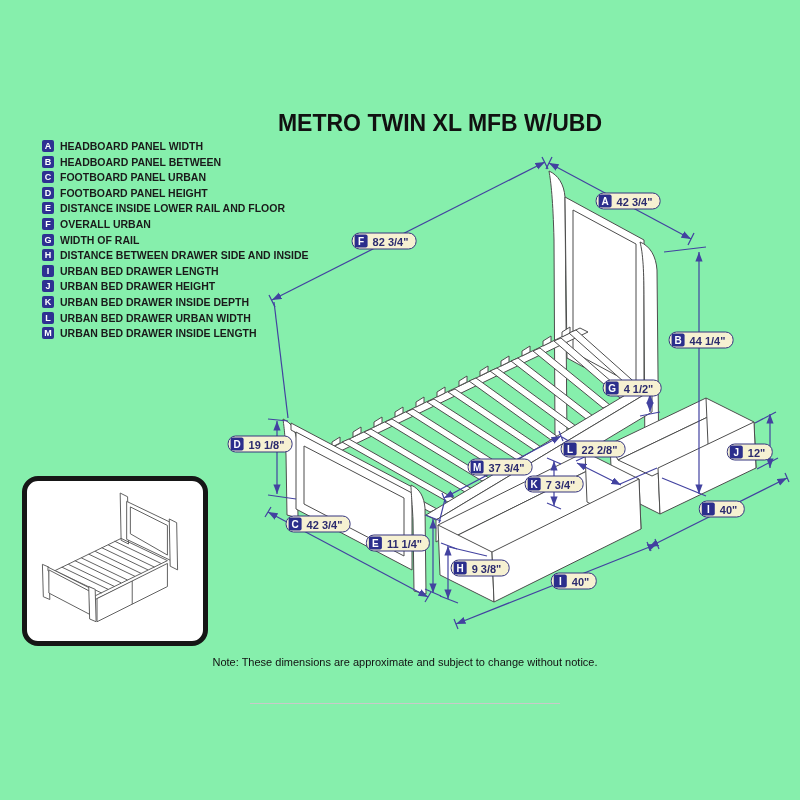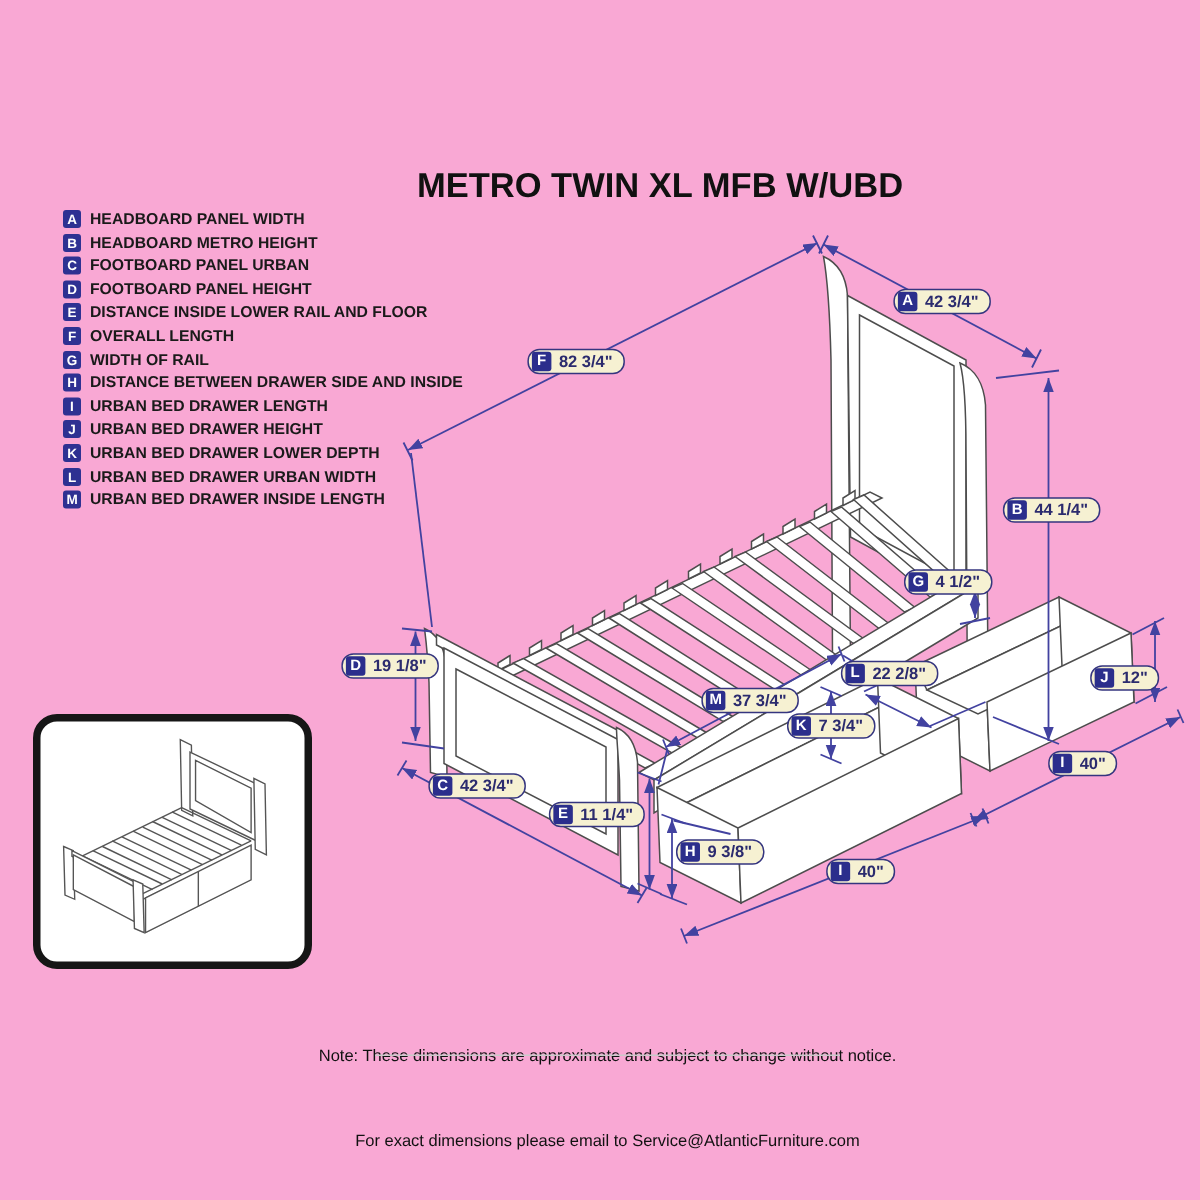--- a/index.html
+++ b/index.html
@@ -1,16 +1,16 @@
 <!DOCTYPE html>
 <html><head>
 <meta charset="utf-8">
 <style>
   html,body{margin:0;padding:0;background:#ffffff;}
-  .page{position:relative;width:800px;height:800px;background:#f9a8d4;overflow:hidden;
+  .page{position:relative;width:800px;height:800px;background:#86efac;overflow:hidden;
         font-family:"Liberation Sans",sans-serif;}
   
   .title{position:absolute;left:200px;top:110px;width:480px;text-align:center;
          font-size:23px;font-weight:bold;color:#111;letter-spacing:0px;}
   
   .legend{position:absolute;left:42px;top:140px;}
   .legend-row{display:flex;align-items:center;margin-bottom:3.6px;height:12px;}
   .legend-chip{width:12px;height:12px;background:#2e3192;color:#fff;font-size:9px;
          font-weight:bold;display:flex;align-items:center;justify-content:center;
          border-radius:2px;margin-right:6px;flex:0 0 12px;}
@@ -24,78 +24,78 @@
   .dim .chip{width:13px;height:13px;background:#2b2e8c;color:#fff;font-size:10px;font-weight:bold;
        display:flex;align-items:center;justify-content:center;border-radius:2px;margin-right:5px;}
   .dim .val{font-size:11px;font-weight:bold;color:#2b2b6e;}
   #dA{left:628px;top:201px;} #dB{left:701px;top:340px;} #dC{left:318px;top:524px;}
   #dD{left:260px;top:444px;} #dE{left:398px;top:543px;} #dF{left:384px;top:241px;}
   #dG{left:632px;top:388px;} #dH{left:480px;top:568px;} #dI1{left:574px;top:581px;}
   #dI2{left:722px;top:509px;} #dJ{left:750px;top:452px;} #dK{left:554px;top:484px;}
   #dL{left:593px;top:449px;} #dM{left:500px;top:467px;}
   
   .note{position:absolute;left:180px;top:655px;width:450px;text-align:center;color:#111;}
-  .note div{font-size:11px;line-height:15px;margin-top:42px;}
+  .note div{font-size:11px;line-height:15px;}
   .note-divider{position:absolute;left:250px;top:703px;width:310px;height:1px;background:#c9c9c9;}
   
   .inset{position:absolute;left:22px;top:476px;width:176px;height:160px;background:#fff;
          border:5px solid #161616;border-radius:16px;}
   .inset svg{position:absolute;left:0;top:0;}
 </style>
 </head>
 <body>
 
 <div class="page">
 
   <div class="title">METRO TWIN XL MFB W/UBD</div>
 
   <div class="legend">
     <div class="legend-row">
         <span class="legend-chip">A</span>
         <span class="legend-label">HEADBOARD PANEL WIDTH</span>
       </div>
     <div class="legend-row">
         <span class="legend-chip">B</span>
-        <span class="legend-label">HEADBOARD METRO HEIGHT</span>
+        <span class="legend-label">HEADBOARD PANEL BETWEEN</span>
       </div>
     <div class="legend-row">
         <span class="legend-chip">C</span>
         <span class="legend-label">FOOTBOARD PANEL URBAN</span>
       </div>
     <div class="legend-row">
         <span class="legend-chip">D</span>
         <span class="legend-label">FOOTBOARD PANEL HEIGHT</span>
       </div>
     <div class="legend-row">
         <span class="legend-chip">E</span>
         <span class="legend-label">DISTANCE INSIDE LOWER RAIL AND FLOOR</span>
       </div>
     <div class="legend-row">
         <span class="legend-chip">F</span>
-        <span class="legend-label">OVERALL LENGTH</span>
+        <span class="legend-label">OVERALL URBAN</span>
       </div>
     <div class="legend-row">
         <span class="legend-chip">G</span>
         <span class="legend-label">WIDTH OF RAIL</span>
       </div>
     <div class="legend-row">
         <span class="legend-chip">H</span>
         <span class="legend-label">DISTANCE BETWEEN DRAWER SIDE AND INSIDE</span>
       </div>
     <div class="legend-row">
         <span class="legend-chip">I</span>
         <span class="legend-label">URBAN BED DRAWER LENGTH</span>
       </div>
     <div class="legend-row">
         <span class="legend-chip">J</span>
         <span class="legend-label">URBAN BED DRAWER HEIGHT</span>
       </div>
     <div class="legend-row">
         <span class="legend-chip">K</span>
-        <span class="legend-label">URBAN BED DRAWER LOWER DEPTH</span>
+        <span class="legend-label">URBAN BED DRAWER INSIDE DEPTH</span>
       </div>
     <div class="legend-row">
         <span class="legend-chip">L</span>
         <span class="legend-label">URBAN BED DRAWER URBAN WIDTH</span>
       </div>
     <div class="legend-row">
         <span class="legend-chip">M</span>
         <span class="legend-label">URBAN BED DRAWER INSIDE LENGTH</span>
       </div>
   </div>
@@ -331,17 +331,16 @@
 
       <polygon points="15,90 22,93 23,128 16,125"></polygon>
       <polygon points="21,93 67,116 67,120 21,97"></polygon>
       <polygon points="22,96 66,119 66,144 22,121"></polygon>
       <polygon points="65,114 72,117 73,152 66,149"></polygon>
     </svg>
   </div>
 
   <div class="note">
     <div>Note:  These dimensions are approximate and subject to change without notice.</div>
-    <div>For exact dimensions please email to Service@AtlanticFurniture.com</div>
   </div>
   <div class="note-divider"></div>
 
 </div>
 
 </body></html>

